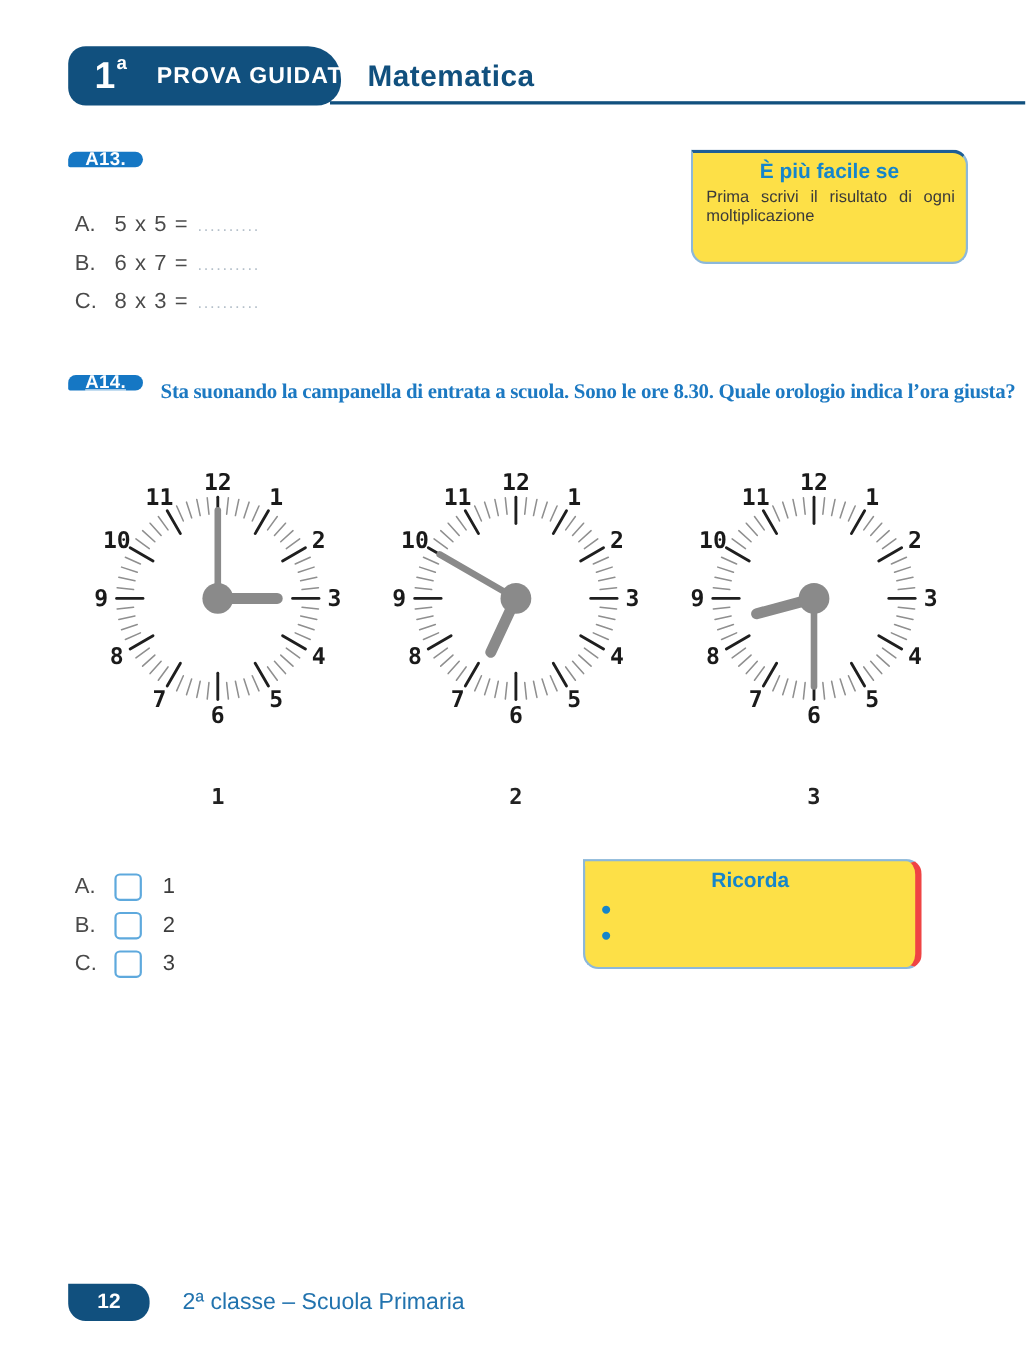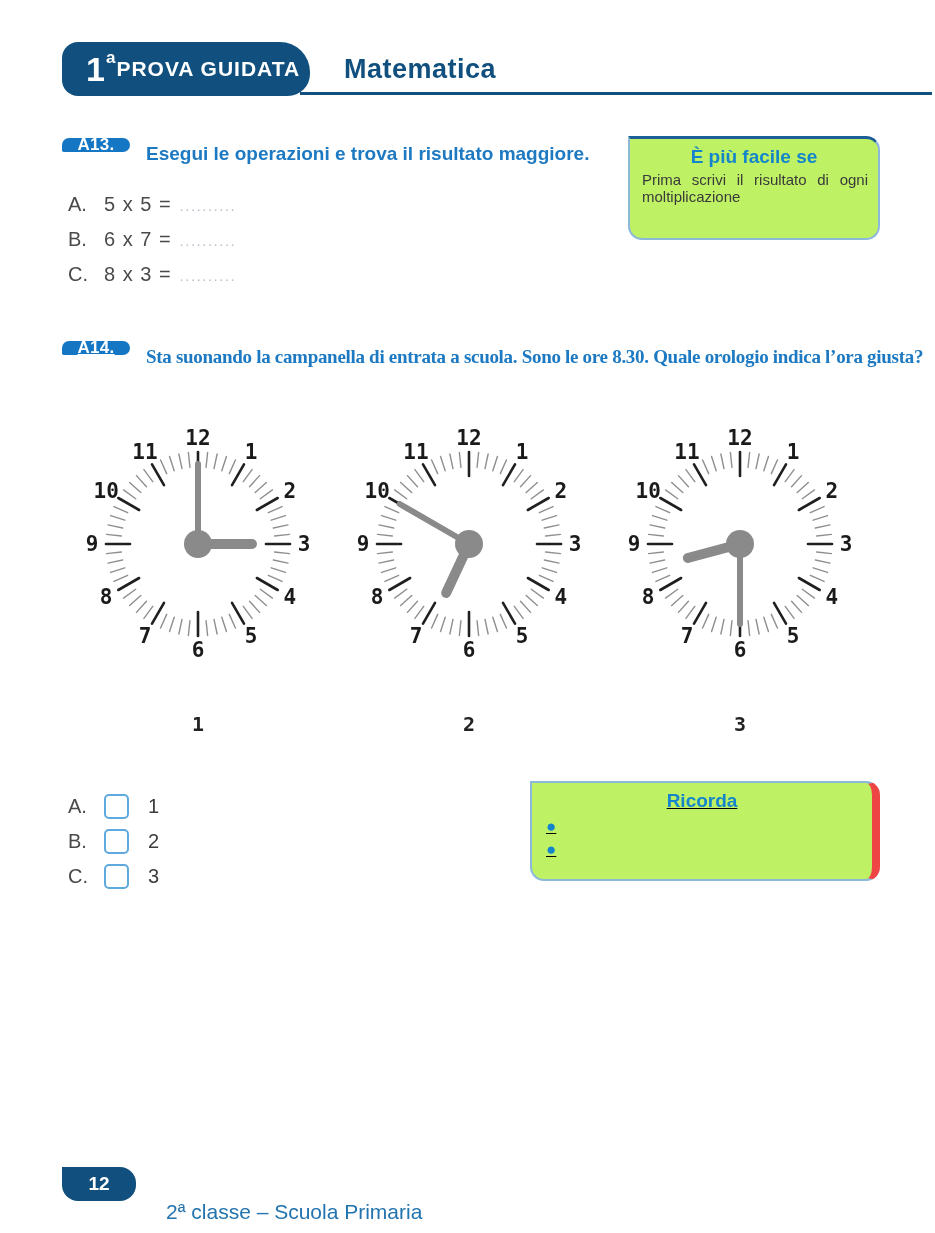--- a/index.html
+++ b/index.html
@@ -8,23 +8,23 @@
     font-family:"Liberation Sans", sans-serif;
   }
   
   .header-badge{
     position:absolute;left:62px;top:42px;width:248px;height:54px;
     background:#11507e;border-radius:16px 30px 22px 16px;color:#fff;
     display:flex;align-items:center;padding-left:24px;box-sizing:border-box;
   }
   .badge-number{font-size:34px;font-weight:bold;line-height:1;}
   .badge-ordinal{font-size:17px;font-weight:bold;position:relative;top:-11px;left:1px;}
-  .badge-title{font-size:21px;font-weight:bold;letter-spacing:1px;margin-left:2px;white-space:nowrap;}
+  .badge-title{font-size:21px;font-weight:bold;letter-spacing:1px;margin-left:28px;white-space:nowrap;}
   .header-subject{
-    position:absolute;left:344px;top:54px;font-size:27px;font-weight:bold;color:#11507e;letter-spacing:.5px;
+    position:absolute;left:334px;top:54px;font-size:27px;font-weight:bold;color:#11507e;letter-spacing:.5px;
   }
   .header-line{position:absolute;left:300px;top:92px;width:632px;height:3px;background:#11507e;}
 
   
   .qbadge{
     position:absolute;width:68px;height:14px;background:#1577c4;color:#fff;
     font-weight:bold;font-size:17px;border-radius:8px 8px 8px 2px;
     display:flex;align-items:center;justify-content:center;letter-spacing:.3px;
   }
   #a13-badge{left:62px;top:138px;}
@@ -35,25 +35,25 @@
 
   
   .q13-items{position:absolute;left:68px;top:193px;}
   .q13-row{display:flex;align-items:baseline;height:35px;font-size:20px;color:#4a4a4a;}
   .q13-letter{width:36px;}
   .q13-expr{letter-spacing:1px;}
   .dots{margin-left:8px;color:#b5c0ca;font-size:15px;letter-spacing:1.5px;}
 
   
   .bubble{
-    position:absolute;box-sizing:border-box;background:#bef264;
+    position:absolute;box-sizing:border-box;background:#fde047;
     border:2px solid #8cb8da;border-radius:14px;border-top-left-radius:0;
   }
   #tipbox{left:628px;top:136px;width:252px;height:104px;border-top:3px solid #1d5e96;}
-  #reminderbox{left:530px;top:781px;width:350px;height:100px;border-right:8px solid #ef4444;text-decoration:underline;}
+  #reminderbox{left:530px;top:781px;width:308px;height:100px;border-right:6px solid #ef4444;}
   .bubble-title{text-align:center;color:#1585cb;font-weight:bold;font-size:19px;margin-top:7px;}
   .bubble-body{padding:3px 10px 0 12px;font-size:15px;color:#3a3a3a;line-height:1.15;text-align:justify;}
   .bubble-bullets{padding:4px 10px 0 14px;font-size:17.5px;color:#3a3a3a;line-height:1.35;}
   .bullet-row{display:flex;}
   .bullet-dot{color:#1585cb;margin-right:10px;font-size:17px;}
 
   
   .clocks{position:absolute;top:424px;left:78px;width:782px;display:flex;justify-content:space-between;}
   .clock{width:240px;height:240px;}
   .clock-labels{position:absolute;top:712px;left:78px;width:782px;display:flex;justify-content:space-between;}
@@ -71,37 +71,36 @@
     display:inline-block;cursor:pointer;
   }
   .option-value{margin-left:19px;font-size:20px;color:#3c3c3c;}
 
   
   .footer-badge{
     position:absolute;left:62px;top:1167px;width:74px;height:34px;background:#11507e;
     border-radius:0 16px 16px 16px;color:#fff;font-weight:bold;font-size:19px;
     display:flex;align-items:center;justify-content:center;
   }
-  .footer-text{position:absolute;left:166px;top:1172px;font-size:21px;color:#2273ae;margin-top:28px;}
+  .footer-text{position:absolute;left:166px;top:1172px;font-size:21px;color:#2273ae;}
 </style>
 </head>
 <body>
 
 <div class="page">
 
   <div class="header-badge">
     <span class="badge-number">1</span>
       <span class="badge-ordinal">a</span>
     <span class="badge-title">PROVA GUIDATA</span>
   </div>
   <div class="header-subject">Matematica</div>
   <div class="header-line"></div>
 
   <div class="qbadge" id="a13-badge">A13.</div>
-  <div class="qtext" id="a13-text">Esegui le operazioni e trova il risultato maggiore.</div>
 
   <div class="q13-items">
     <div class="q13-row">
       <span class="q13-letter">A.</span>
       <span class="q13-expr">5 x 5 =</span>
       <span class="dots">..........</span>
     </div>
     <div class="q13-row">
       <span class="q13-letter">B.</span>
       <span class="q13-expr">6 x 7 =</span>

